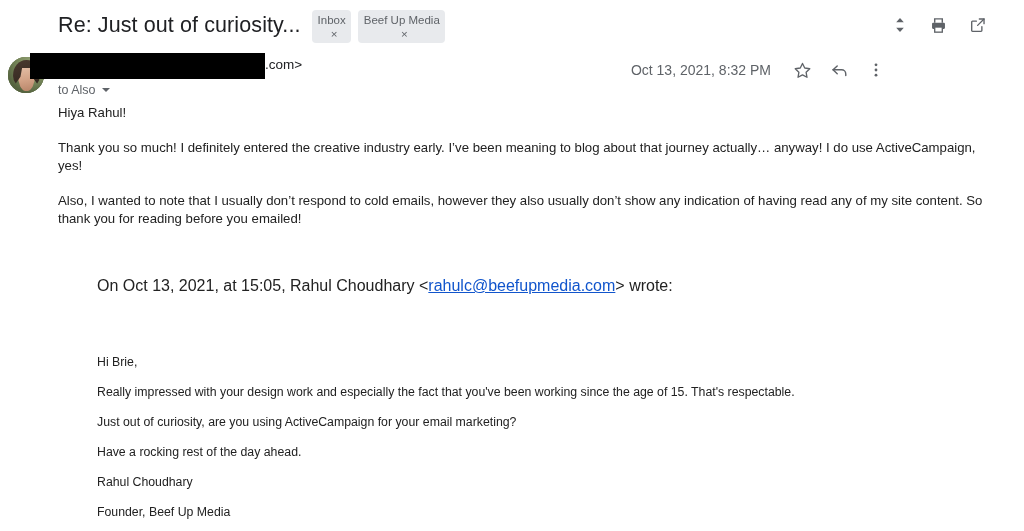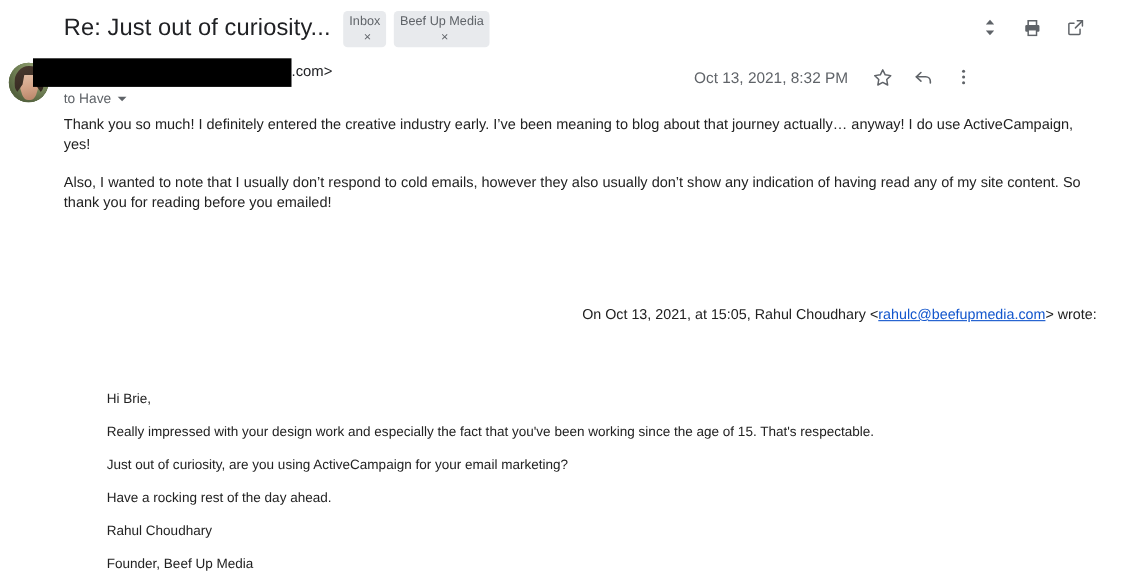--- a/index.html
+++ b/index.html
@@ -226,23 +226,22 @@
     left: 97px;
     top: 277px;
     width: 900px;
     font-size: 12.6px;
     color: #222222;
     line-height: 17px;
   }
 
   .quote-header {
     margin: 0;
-    font-size: 13px;
+    font-size: 16px;
     line-height: 17px;
-    text-align: right;
   }
 
   .quote-link {
     color: #1155cc;
     text-decoration: underline;
     cursor: pointer;
   }
 
   .quote-body {
     position: absolute;
@@ -309,21 +308,21 @@
       <span class="ph-sky"></span>
       <span class="ph-face"></span>
       <span class="ph-hair"></span>
     </div>
 
     <div class="redaction-bar"></div>
 
     <div class="sender-email-tail">.com&gt;</div>
 
     <div class="to-line">
-      <span>to Have</span>
+      <span>to Also</span>
       <span class="to-caret"></span>
     </div>
 
     <div class="sender-meta">
       <span class="timestamp">Oct 13, 2021, 8:32 PM</span>
 
       <span class="micon">
         <svg width="19" height="19" viewBox="0 0 20 20" fill="none" stroke="currentColor" stroke-width="1.4" stroke-linejoin="round">
           <path d="M10 2.6l2.36 4.78 5.28.77-3.82 3.72.9 5.26L10 14.64l-4.72 2.49.9-5.26L2.36 8.15l5.28-.77z"></path>
         </svg>
@@ -340,20 +339,21 @@
         <svg width="18" height="18" viewBox="0 0 20 20" fill="currentColor">
           <circle cx="10" cy="4.2" r="1.55"></circle>
           <circle cx="10" cy="10" r="1.55"></circle>
           <circle cx="10" cy="15.8" r="1.55"></circle>
         </svg>
       </span>
     </div>
   </div>
 
   <div class="message-body">
+    <p class="tight">Hiya Rahul!</p>
     <p class="tight">Thank you so much! I definitely entered the creative industry early. I’ve been meaning to blog about that journey actually… anyway! I do use ActiveCampaign, yes!</p>
     <p class="tight">Also, I wanted to note that I usually don’t respond to cold emails, however they also usually don’t show any indication of having read any of my site content. So thank you for reading before you emailed!</p>
   </div>
 
   <div class="quoted">
     <p class="quote-header">
       <span>On Oct 13, 2021, at 15:05, Rahul Choudhary &lt;</span><span class="quote-link">rahulc@beefupmedia.com</span><span>&gt; wrote:</span>
     </p>
   </div>
 

